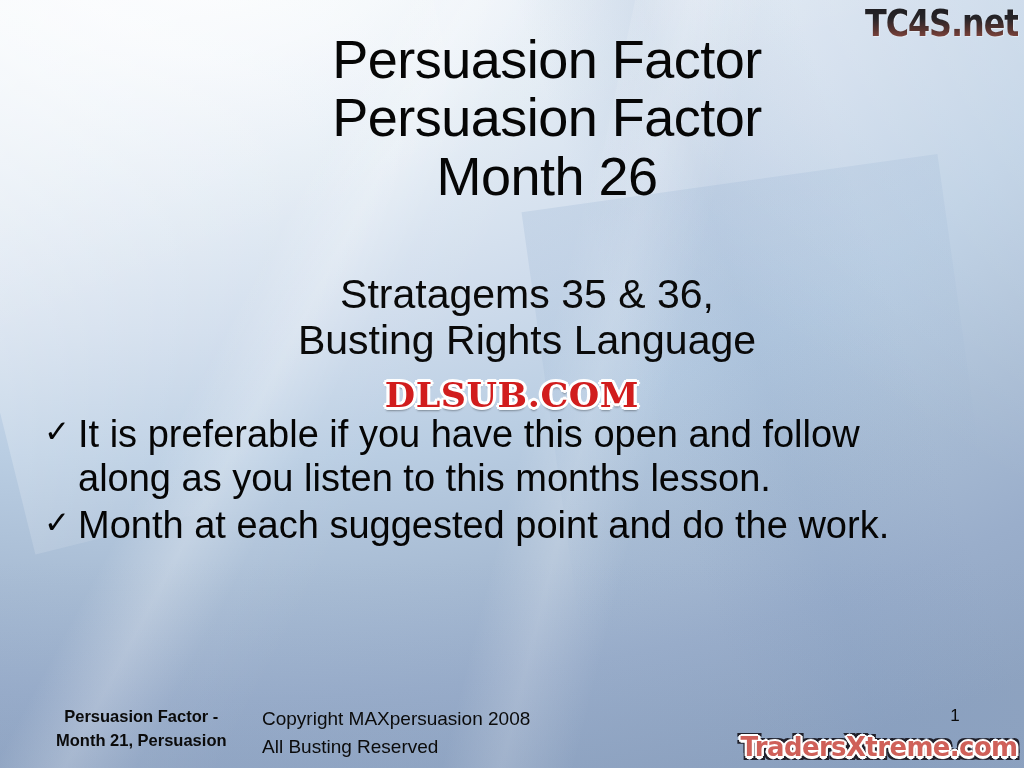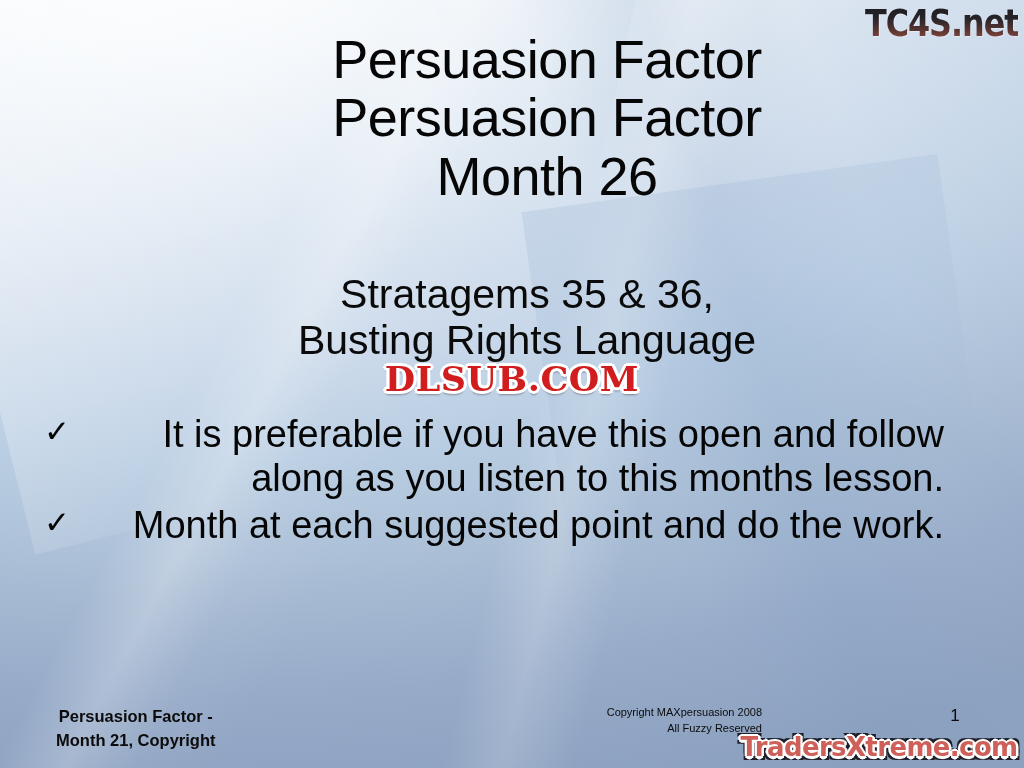--- a/index.html
+++ b/index.html
@@ -101,21 +101,21 @@
   }
   .subtitle-line {
     font-size: 41px;
     font-weight: normal;
     color: #0a0a0a;
   }
 
   
   .dlsub-wrap {
     position: absolute;
-    left: 0; top: 360px;
+    left: 0; top: 376px;
     width: 1024px;
     text-align: center;
   }
   .dlsub {
     display: inline-block;
     font-family: "DejaVu Serif", serif;
     font-size: 33px;
     font-weight: bold;
     letter-spacing: 0.5px;
     color: #d11d1d;
@@ -144,41 +144,40 @@
   }
   .bullet-mark {
     flex: 0 0 auto;
     width: 34px;
     font-size: 31px;
     line-height: 1.32;
     color: #050505;
   }
   .bullet-text {
     flex: 1 1 auto;
-    text-align: right;
   }
 
   
   .footer-left {
     position: absolute;
     left: 56px; top: 705px;
     font-size: 16.5px;
     font-weight: bold;
     line-height: 1.45;
     color: #0b0b0b;
     text-align: center;
   }
   .footer-center {
     position: absolute;
     left: 262px; top: 705px;
     width: 500px;
-    font-size: 11px;
+    font-size: 19px;
     line-height: 1.45;
     color: #0b0b0b;
-    text-align: right;
+    text-align: left;
   }
   .footer-page {
     position: absolute;
     left: 930px; top: 706px;
     width: 50px;
     text-align: center;
     font-size: 17px;
     color: #0b0b0b;
   }
 
@@ -253,25 +252,25 @@
       <span class="bullet-text">It is preferable if you have this open and follow along as you listen to this months lesson.</span>
     </div>
     <div class="bullet">
       <span class="bullet-mark">✓</span>
       <span class="bullet-text">Month at each suggested point and do the work.</span>
     </div>
   </div>
 
   <div class="footer-left">
     <div>Persuasion Factor -</div>
-    <div>Month 21, Copyright</div>
+    <div>Month 21, Persuasion</div>
   </div>
 
   <div class="footer-center">
     <div>Copyright MAXpersuasion 2008</div>
-    <div>All Fuzzy Reserved</div>
+    <div>All Busting Reserved</div>
   </div>
 
   <div class="footer-page">1</div>
 
   <div class="txlogo">TradersXtreme.com</div>
 
 </div>
 
 </body></html>

